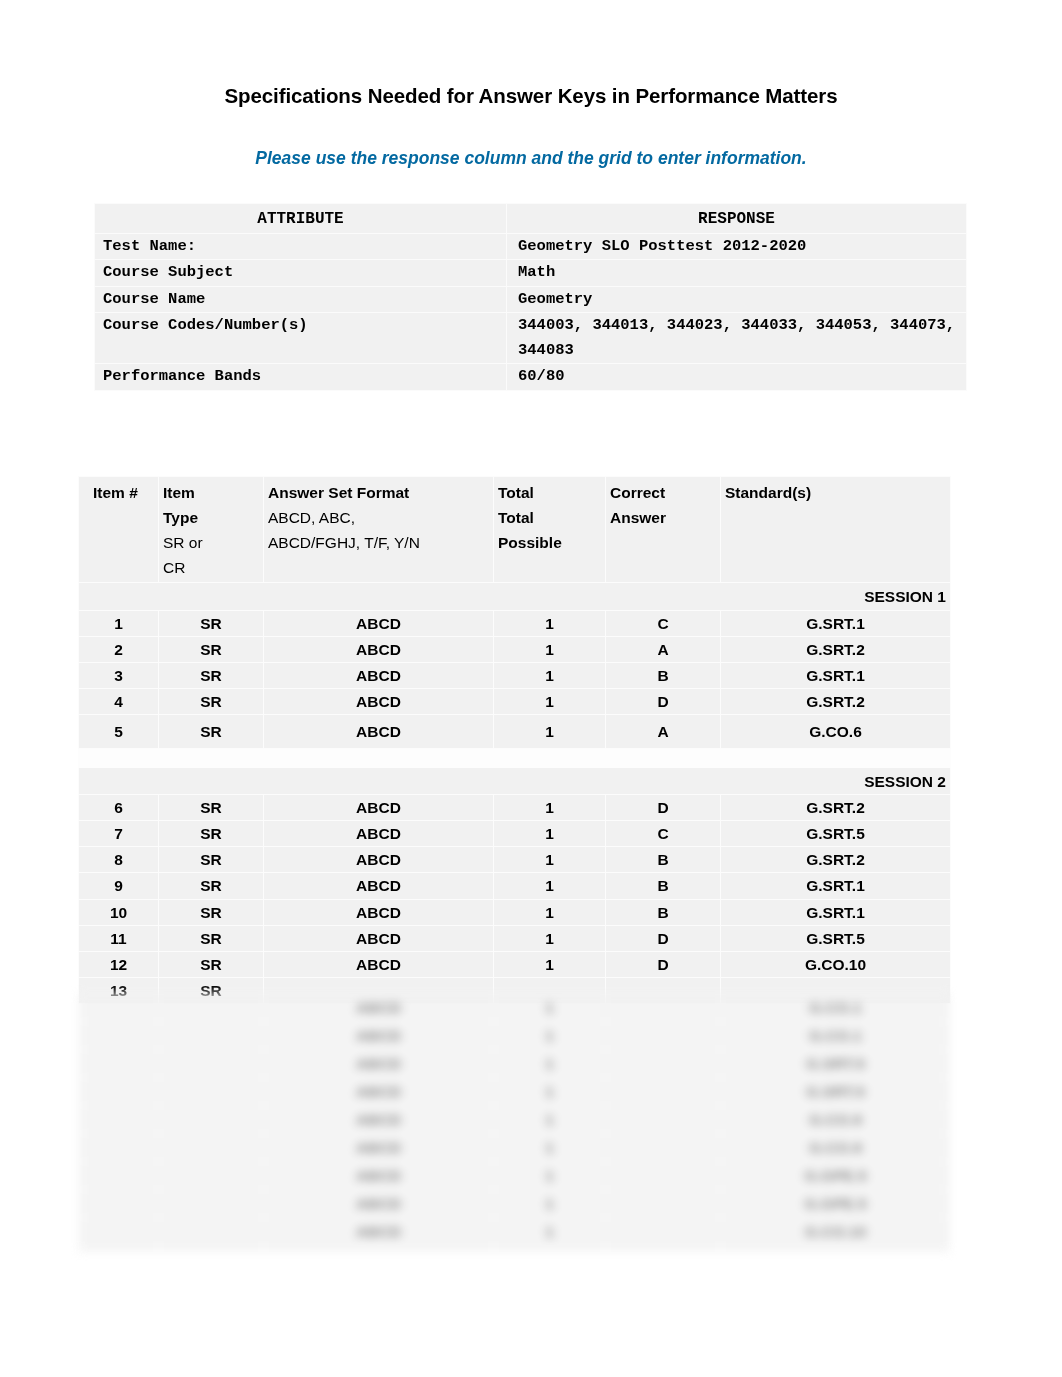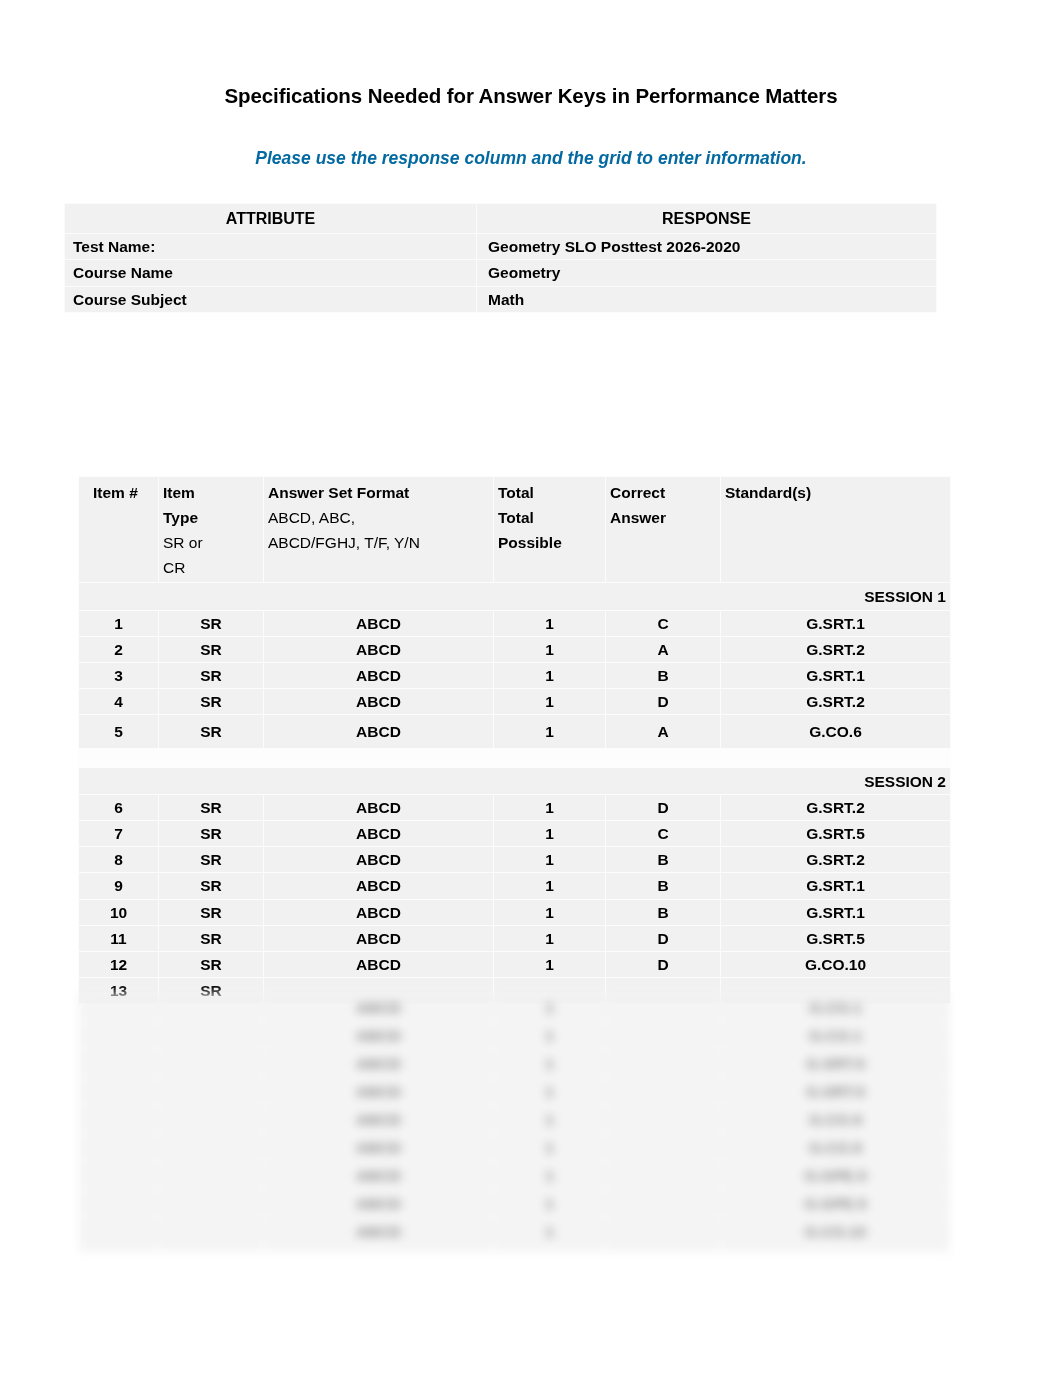--- a/index.html
+++ b/index.html
@@ -44,25 +44,26 @@
     font-size: 17.5px;
     font-weight: bold;
     font-style: italic;
     color: #0369a1;
   }
 
   
   .attr-table {
     position: absolute;
     top: 203px;
-    left: 64px;
+    left: 94px;
     width: 872px;
     border-collapse: collapse;
     table-layout: fixed;
     background: #a16207;
+    font-family: Liberation Mono, monospace;
   }
   .attr-table td, .attr-table th {
     background: #f1f1f1;
     border: 1px solid #fbfbfb;
     padding: 0 8px;
     font-size: 15.5px;
     font-weight: bold;
     vertical-align: top;
     line-height: 1.63;
     height: 25px;
@@ -173,29 +174,37 @@
         <col class="col-attr">
         <col class="col-resp">
       </colgroup>
     <tbody>
       <tr>
         <th>ATTRIBUTE</th>
         <th>RESPONSE</th>
       </tr>
       <tr>
         <td>Test Name:</td>
-        <td class="resp">Geometry SLO Posttest 2026-2020</td>
+        <td class="resp">Geometry SLO Posttest 2012-2020</td>
+      </tr>
+      <tr>
+        <td>Course Subject</td>
+        <td class="resp">Math</td>
       </tr>
       <tr>
         <td>Course Name</td>
         <td class="resp">Geometry</td>
       </tr>
-      <tr>
-        <td>Course Subject</td>
-        <td class="resp">Math</td>
+      <tr class="tall">
+        <td>Course Codes/Number(s)</td>
+        <td class="resp">344003, 344013, 344023, 344033, 344053, 344073, 344083</td>
+      </tr>
+      <tr>
+        <td>Performance Bands</td>
+        <td class="resp">60/80</td>
       </tr>
     </tbody>
   </table>
 
   <table class="items-table">
     <colgroup>
       <col class="it-c1">
         <col class="it-c2">
         <col class="it-c3">
       <col class="it-c4">

